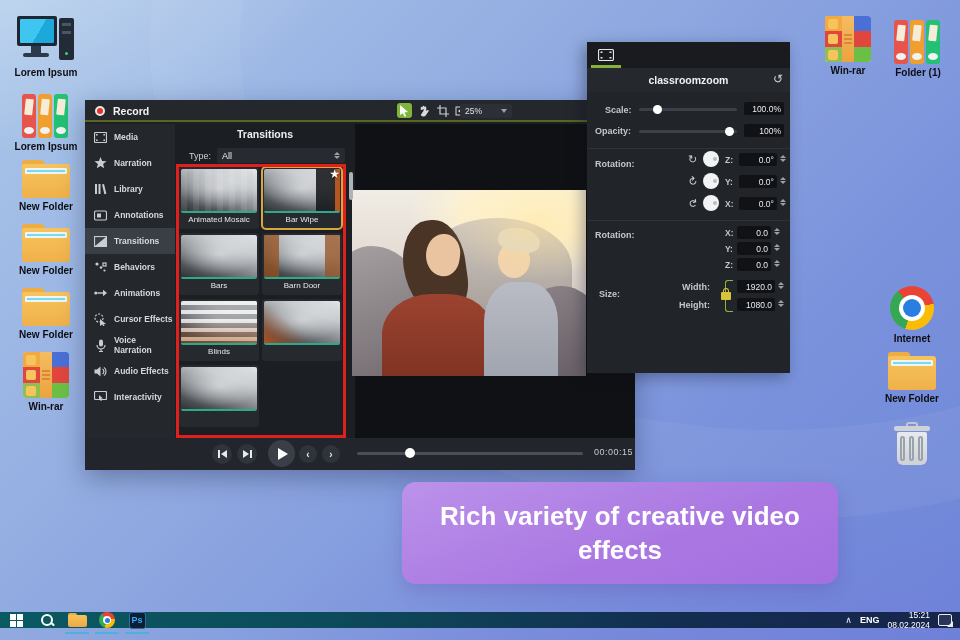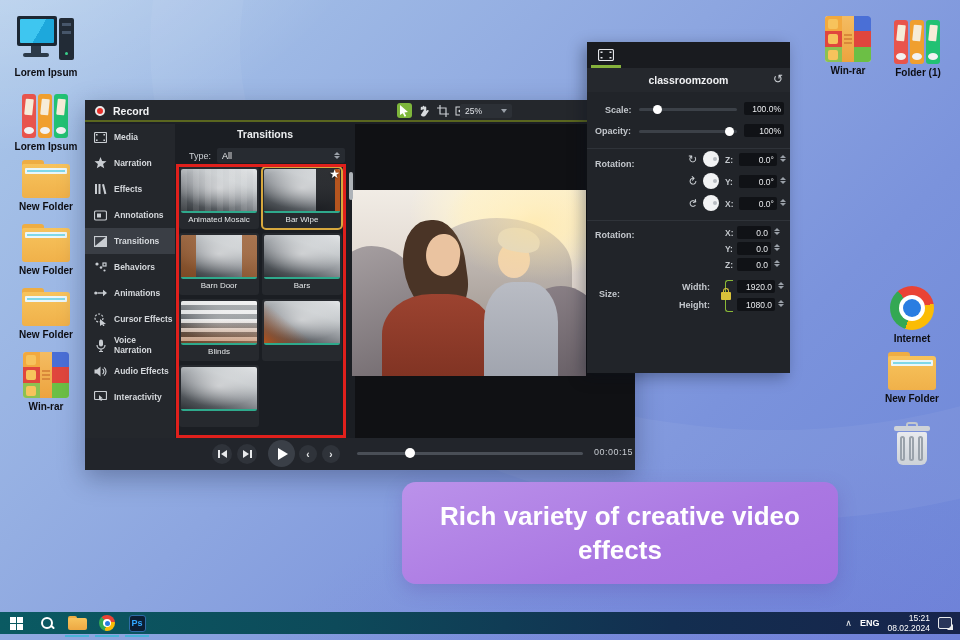--- a/index.html
+++ b/index.html
@@ -170,21 +170,21 @@
   .lockbody { position:absolute; left:4px; top:12px; width:10px; height:8px; background:#d8c23a; border-radius:1px; }
   .locksh { position:absolute; left:6px; top:8px; width:6px; height:5px; border:1.5px solid #d8c23a; border-bottom:none; border-radius:3px 3px 0 0; }
 
   
   #banner { position:absolute; left:402px; top:482px; width:436px; height:102px; border-radius:14px;
             background:linear-gradient(160deg,#bb92ea 0%, #aa77e2 60%, #a46fe0 100%);
             display:flex; align-items:center; justify-content:center; box-shadow:0 6px 18px rgba(90,60,160,0.25); }
   #bannertext { width:360px; text-align:center; font-size:26px; line-height:34px; font-weight:bold; color:#ffffff; }
 
   
-  #taskbar { position:absolute; left:0; top:612px; width:960px; height:22px;
+  #taskbar { position:absolute; left:0; top:612px; width:960px; height:16px;
              background:linear-gradient(90deg,#0a5a62 0%, #0d4a5a 35%, #132e50 70%, #17244b 100%);
              display:flex; align-items:center; }
   .tbbtn { height:28px; display:flex; align-items:center; justify-content:center; position:relative; }
   .tbul::after { content:""; position:absolute; left:3px; bottom:0; right:3px; height:2px; background:#49b3d8; }
   .winlogo { display:grid; grid-template-columns:6px 6px; grid-template-rows:6px 6px; gap:1px; }
   .winlogo i { background:#ffffff; }
   .mag { position:relative; width:14px; height:14px; }
   .mag::before { content:""; position:absolute; left:1px; top:1px; width:8px; height:8px; border:2px solid #fff; border-radius:50%; }
   .mag::after { content:""; position:absolute; left:10px; top:10px; width:5px; height:2px; background:#fff; transform:rotate(45deg); border-radius:1px; }
   .tbfolder { position:relative; width:19px; height:14px; }
@@ -398,21 +398,21 @@
             </svg>
           </span>
         <span>Narration</span>
       </div>
       <div class="sitem">
         <span class="sicon">
             <svg width="13" height="12" viewBox="0 0 13 12">
               <path class="fl" d="M1,1h2v10H1zM4.5,1h2v10h-2zM8,1.6 l2,-0.5 2.4,9.6 -2,0.5 Z"></path>
             </svg>
           </span>
-        <span>Effects</span>
+        <span>Library</span>
       </div>
       <div class="sitem">
         <span class="sicon">
             <svg width="13" height="11" viewBox="0 0 13 11">
               <rect x="0.5" y="1" width="12" height="9" rx="1.5" class="st"></rect>
               <rect x="3" y="3.5" width="4" height="4" class="fl"></rect>
             </svg>
           </span>
         <span>Annotations</span>
       </div>
@@ -505,26 +505,26 @@
       <div class="tcell">
         <div class="thumb t-mosaic"></div>
         <div class="tname">Animated Mosaic</div>
       </div>
       <div class="tcell sel">
         <div class="thumb t-barwipe"></div>
         <span class="star">★</span>
         <div class="tname">Bar Wipe</div>
       </div>
       <div class="tcell">
+        <div class="thumb"></div>
+        <div class="tname">Bars</div>
+      </div>
+      <div class="tcell">
         <div class="thumb t-barndoor"></div>
         <div class="tname">Barn Door</div>
-      </div>
-      <div class="tcell">
-        <div class="thumb"></div>
-        <div class="tname">Bars</div>
       </div>
       <div class="tcell">
         <div class="thumb t-blinds"></div>
         <div class="tname">Blinds</div>
       </div>
       <div class="tcell">
         <div class="thumb t-action"></div>
       </div>
       <div class="tcell">
         <div class="thumb"></div>

